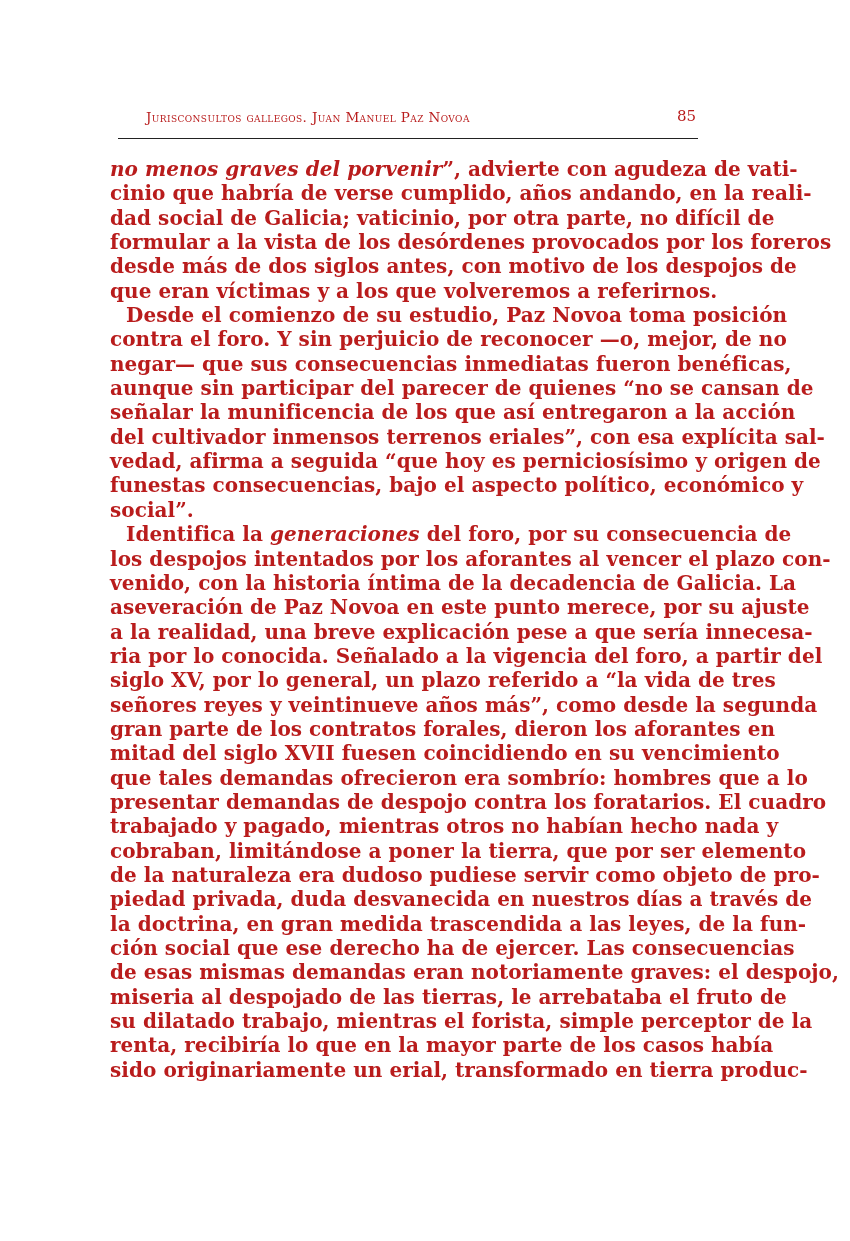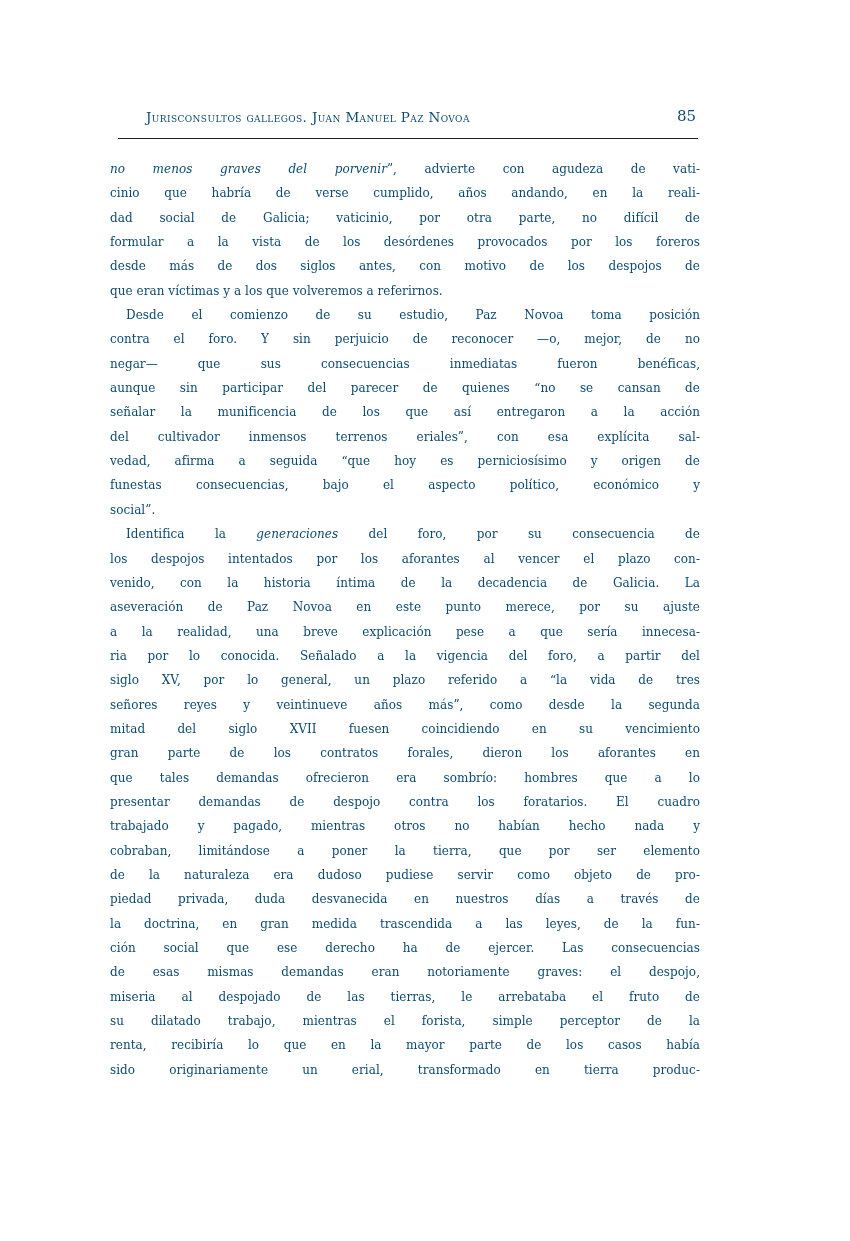--- a/index.html
+++ b/index.html
@@ -1,19 +1,19 @@
 <!DOCTYPE html>
 <html><head>
 <meta charset="utf-8">
 <style>
   html, body { margin: 0; padding: 0; background: #ffffff; }
   body { width: 850px; height: 1241px; position: relative; overflow: hidden; }
   .page {
     position: absolute; left: 0; top: 0; width: 850px; height: 1241px;
-    background: #ffffff; color: #0c4a6e;
+    background: #ffffff; color: #b91c1c;
     font-family: "DejaVu Serif", "Liberation Serif", serif;
   }
   .running-head {
     position: absolute; left: 118px; top: 107px; width: 580px; height: 24px;
   }
   .running-title {
     position: absolute; left: 28px; top: 2px;
     font-size: 13.5px; font-variant: small-caps; letter-spacing: 0.4px;
     white-space: nowrap;
   }
@@ -21,23 +21,24 @@
     position: absolute; right: 2px; top: 0px; font-size: 15px;
   }
   .head-rule {
     position: absolute; left: 118px; top: 138px; width: 580px; height: 0;
     border-top: 1.2px solid #222;
   }
   .body-text {
     position: absolute; left: 110px; top: 157px; width: 590px;
   }
   .line {
-    height: 24.35px; line-height: 24.35px; font-size: 12px;
+    height: 24.35px; line-height: 24.35px; font-size: 20px;
     white-space: nowrap; text-align: justify; text-align-last: justify;
     letter-spacing: 0.05px;
+    font-weight: bold;
   }
   .line.last { text-align-last: left; }
   .line.indent { padding-left: 16px; }
   em { font-style: italic; }
 </style>
 </head>
 <body>
 
 <div class="page">
 
@@ -72,22 +73,22 @@
 
     <div>
       <div class="line indent"><span>Identifica la </span><em>generaciones</em><span> del foro, por su consecuencia de</span></div>
       <div class="line">los despojos intentados por los aforantes al vencer el plazo con-</div>
       <div class="line">venido, con la historia íntima de la decadencia de Galicia. La</div>
       <div class="line">aseveración de Paz Novoa en este punto merece, por su ajuste</div>
       <div class="line">a la realidad, una breve explicación pese a que sería innecesa-</div>
       <div class="line">ria por lo conocida. Señalado a la vigencia del foro, a partir del</div>
       <div class="line">siglo XV, por lo general, un plazo referido a “la vida de tres</div>
       <div class="line">señores reyes y veintinueve años más”, como desde la segunda</div>
+      <div class="line">gran parte de los contratos forales, dieron los aforantes en</div>
       <div class="line">mitad del siglo XVII fuesen coincidiendo en su vencimiento</div>
-      <div class="line">gran parte de los contratos forales, dieron los aforantes en</div>
       <div class="line">que tales demandas ofrecieron era sombrío: hombres que a lo</div>
       <div class="line">presentar demandas de despojo contra los foratarios. El cuadro</div>
       <div class="line">trabajado y pagado, mientras otros no habían hecho nada y</div>
       <div class="line">cobraban, limitándose a poner la tierra, que por ser elemento</div>
       <div class="line">de la naturaleza era dudoso pudiese servir como objeto de pro-</div>
       <div class="line">piedad privada, duda desvanecida en nuestros días a través de</div>
       <div class="line">la doctrina, en gran medida trascendida a las leyes, de la fun-</div>
       <div class="line">ción social que ese derecho ha de ejercer. Las consecuencias</div>
       <div class="line">de esas mismas demandas eran notoriamente graves: el despojo,</div>
       <div class="line">miseria al despojado de las tierras, le arrebataba el fruto de</div>

